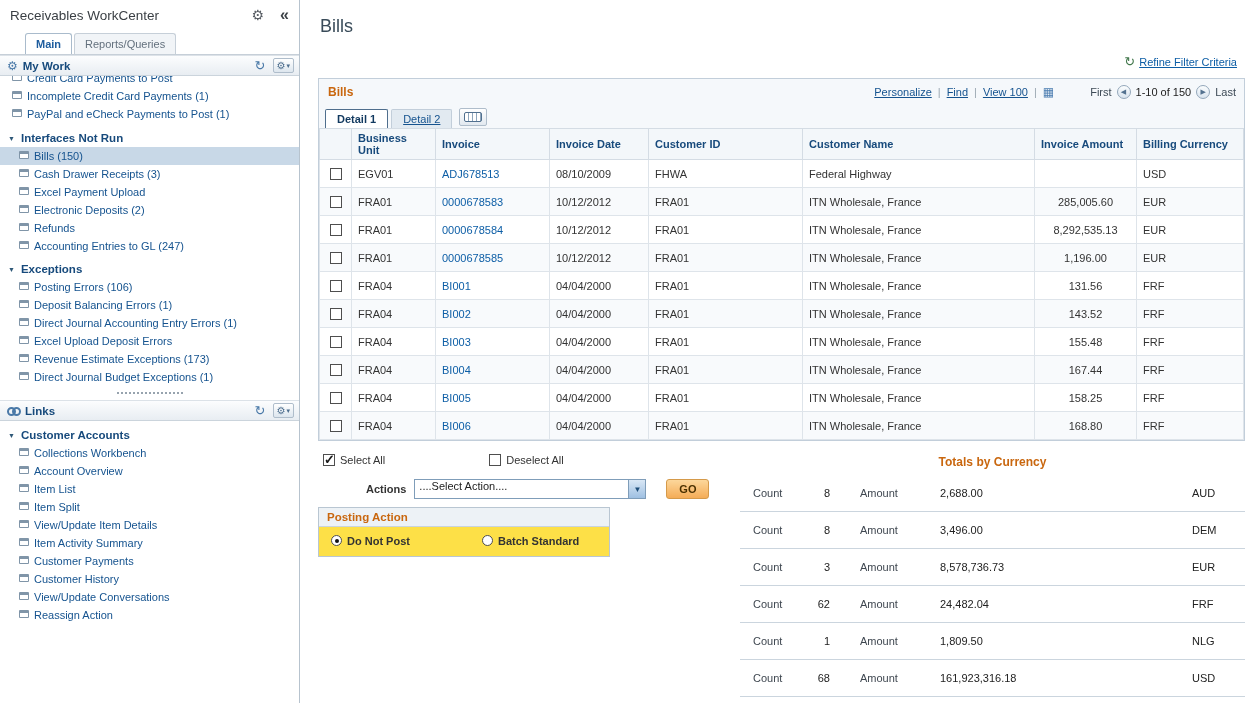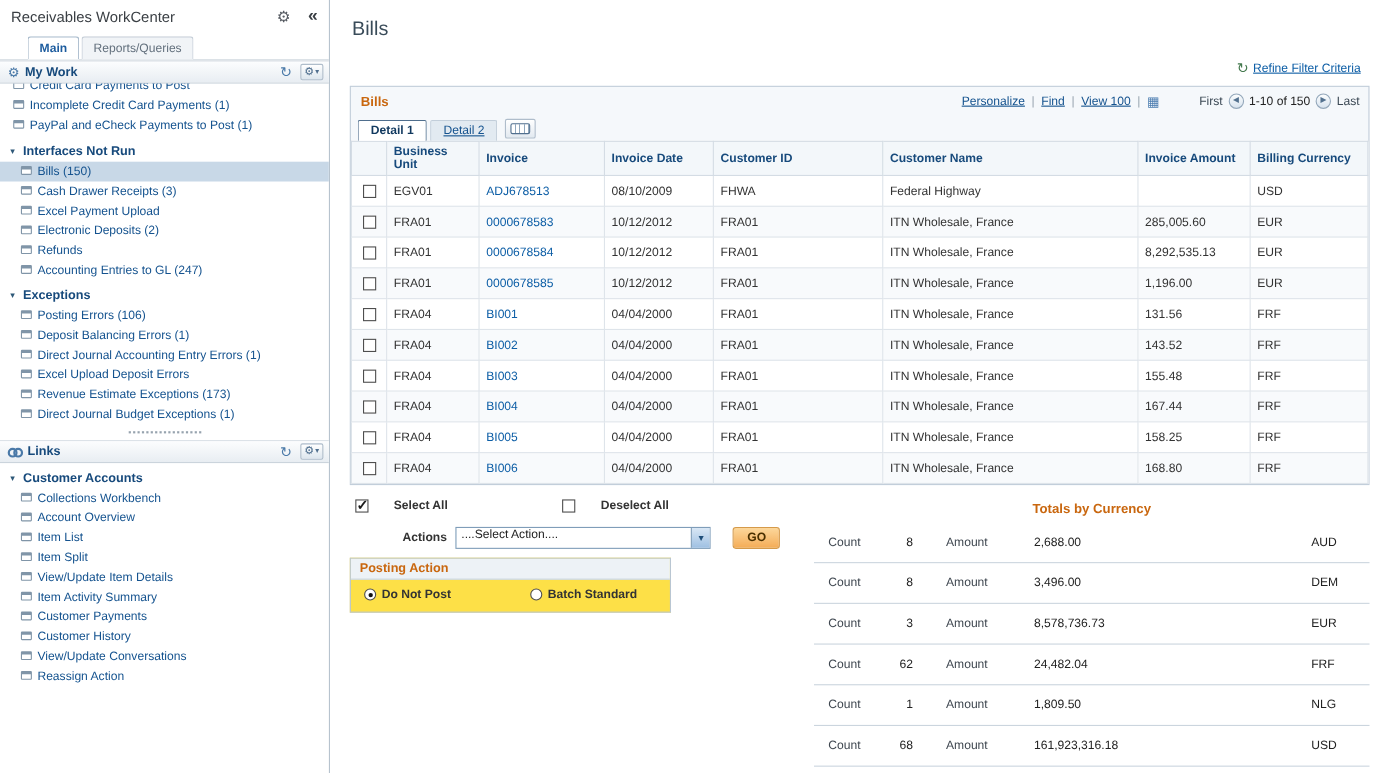--- a/index.html
+++ b/index.html
@@ -65,30 +65,30 @@
   .gtab{border:1px solid #C2CEDA;border-bottom:none;border-radius:2px 2px 0 0;padding:3px 11px;font-size:11px;background:#E2EAF1;cursor:pointer}
   .gtab a{color:#15538F;text-decoration:underline}
   .gtab.active{background:#fff;border-color:#4F6E8D;color:#11395F;font-weight:bold}
   .cols-btn{margin-left:4px;margin-bottom:2px;border:1px solid #AFBDCB;border-radius:2px;background:linear-gradient(#FFF,#E2E9F0);padding:3px 4px;cursor:pointer;display:flex;align-items:center}
   .cols-icon{display:block;width:18px;height:10px;border:1px solid #51708F;border-radius:2px;background:repeating-linear-gradient(90deg,#fff 0 3px,#8FA6BC 3px 4px)}
 
   .bills-table{width:100%;border-collapse:collapse;table-layout:fixed;background:#fff;border-top:1px solid #C2CEDA}
   .bills-table th{background:#F3F7FA;color:#174A7C;font-weight:bold;font-size:11px;text-align:left;padding:3px 6px;border:1px solid #D4DCE4;height:31px;vertical-align:middle}
   .bills-table td{font-size:11px;color:#333;padding:0 6px;border:1px solid #DEE4EA;height:28px;overflow:hidden;white-space:nowrap}
   .bills-table tbody tr:nth-of-type(even) td{background:#F8FAFC}
-  td.amt{text-align:left}
+  td.amt{text-align:center}
   .cb-cell{text-align:center}
   .inv-link{color:#0D5EA6;text-decoration:none}
   .cb{display:inline-block;width:12px;height:12px;border:1px solid #4E4E4E;background:#fff;vertical-align:middle;position:relative;cursor:pointer}
   .cb.checked::after{content:"✓";position:absolute;left:0;top:-3px;font-size:13px;font-weight:bold;color:#1A1A1A}
 
   .below{display:flex;margin-top:9px}
   .left-controls{width:410px;flex:0 0 410px}
   .select-row{display:flex;align-items:center;height:20px;margin-left:5px}
-  .select-row label{display:flex;align-items:flex-start;gap:23px;font-weight:bold;color:#333;cursor:pointer}
+  .select-row label{display:flex;align-items:flex-start;gap:5px;font-weight:normal;color:#333;cursor:pointer}
   .lbl-deselect{margin-left:104px}
   .actions-row{display:flex;align-items:center;margin-top:9px}
   .actions-label{font-weight:bold;color:#333;margin-left:48px}
   .combo{display:flex;align-items:flex-start;border:1px solid #7F9DB9;background:#fff;height:20px;width:232px;margin-left:8px;cursor:pointer}
   .combo-text{flex:1;padding:0 4px;color:#222;white-space:nowrap;overflow:hidden}
   .combo-arrow{width:17px;height:18px;background:linear-gradient(#D9E7F5,#9FC0E2);border-left:1px solid #7F9DB9;display:flex;align-items:center;justify-content:center;color:#1F4E79;font-size:8px}
   .go-btn{margin-left:20px;height:20px;padding:0 12px;border:1px solid #D59A4A;border-radius:3px;background:linear-gradient(#FCD79B,#F4AC57);font-weight:bold;font-size:11px;color:#4A3000;cursor:pointer;font-family:inherit}
   .posting-box{margin-top:8px;width:292px;border:1px solid #B9C6D2;background:#fde047}
   .posting-hdr{background:#EDF2F6;border-bottom:1px solid #C9D4DE;color:#C9670F;font-weight:bold;padding:3px 8px;font-size:11.5px}
   .posting-body{display:flex;align-items:center;padding:8px 0 9px 12px}

